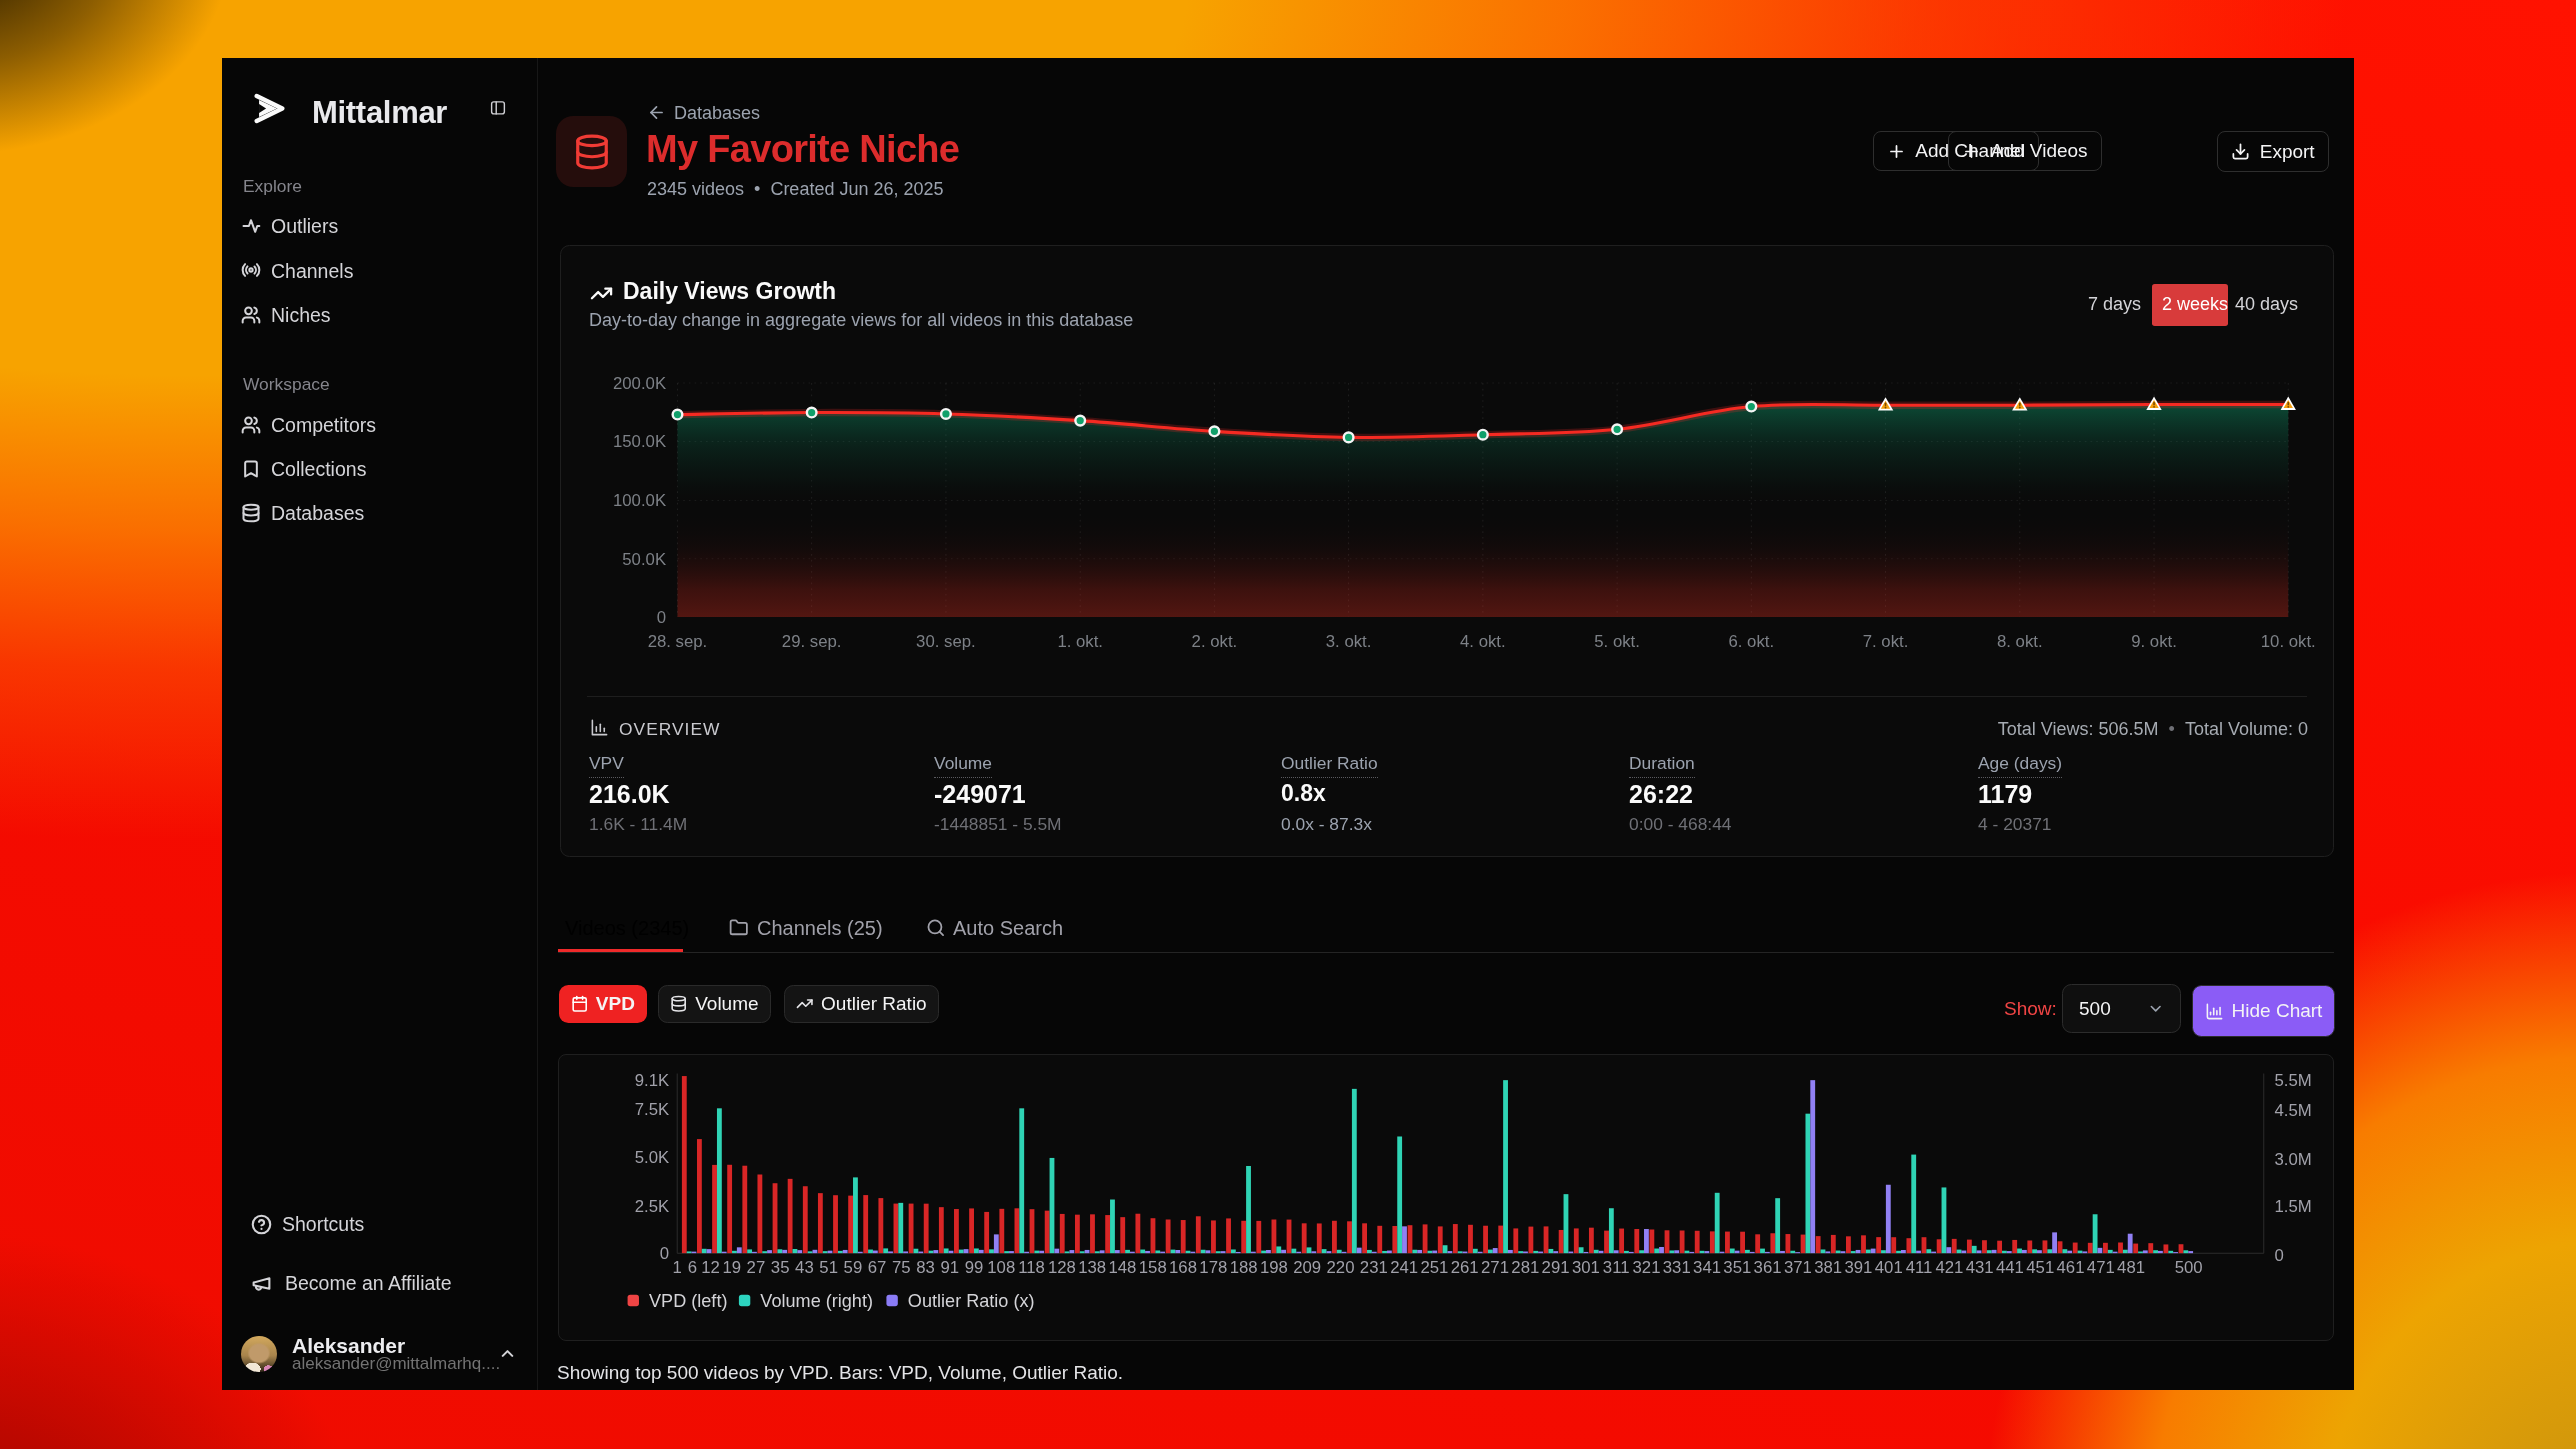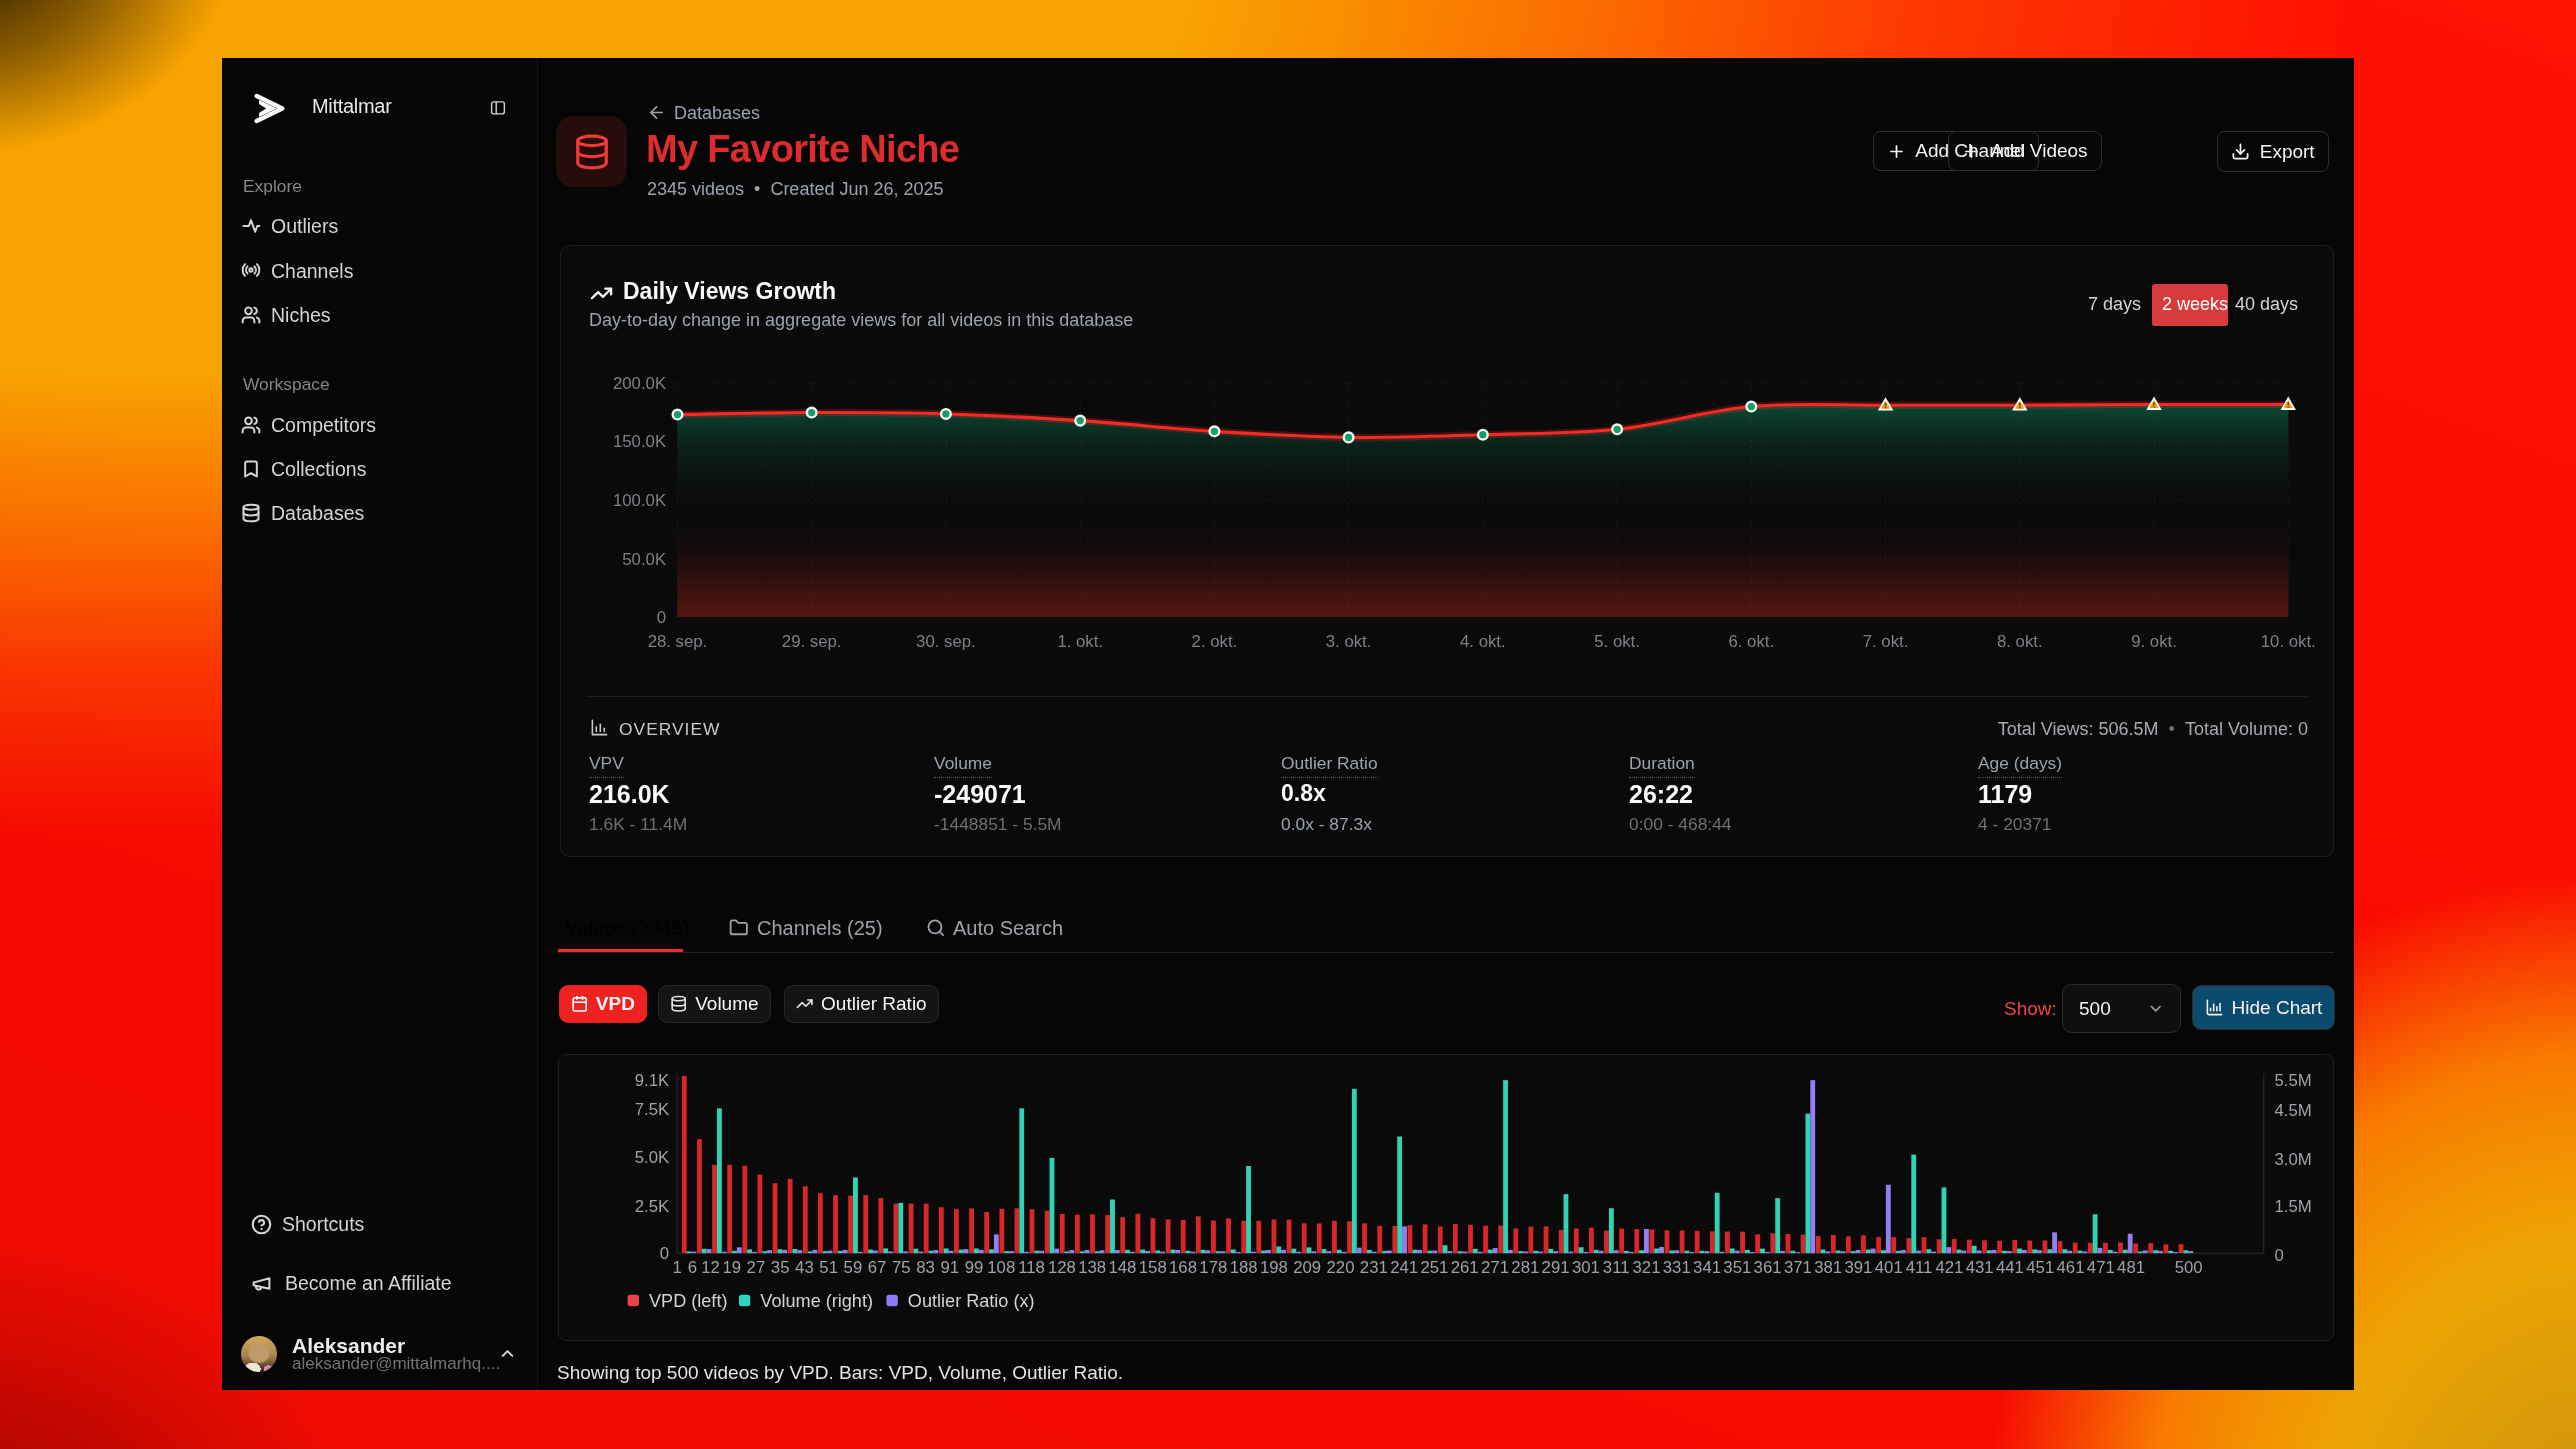--- a/index.html
+++ b/index.html
@@ -22,21 +22,21 @@
 <div id="win"></div>
 <div class="abs" style="left:537px;top:58px;width:1px;height:1332px;background:#171717"></div>
 
 <div class="abs ic" style="left:254px;top:93px">
     <svg width="31" height="31" viewBox="0 0 46 46" fill="none">
 <path d="M4 4.5 L42 23 L4 41.5" stroke="#fafafa" stroke-width="6.5" stroke-linecap="round" stroke-linejoin="round" fill="none"></path>
 <path d="M7.5 10.5 L34 23 L7.5 35.5 Z" fill="#fafafa"></path>
 <path d="M7.5 16.5 L18 23 L7.5 29.5 Z" fill="#060606"></path>
 </svg>
   </div>
-<div class="txt" style="left:312px;top:95px;font-size:20px;font-weight:normal;color:#e9e9ec;letter-spacing:-0.3px">Mittalmar</div>
+<div class="txt" style="left:312px;top:95px;font-size:31px;font-weight:bold;color:#e9e9ec;letter-spacing:-0.3px">Mittalmar</div>
 <div class="abs ic" style="left:489px;top:99px">
     <svg width="18" height="17" viewBox="0 0 24 24" fill="none" stroke="#cfcfd4" stroke-width="2.0" stroke-linecap="round" stroke-linejoin="round">
       <rect x="3" y="4" width="18" height="17" rx="3"></rect>
       <path d="M9.5 4v17"></path>
     </svg>
   </div>
 
 <div class="txt" style="left:243px;top:176px;font-size:17.4px;color:#85858c">Explore</div>
 <div class="abs ic" style="left:241px;top:216px">
     <svg width="20" height="20" viewBox="0 0 24 24" fill="none" stroke="#d4d4d8" stroke-width="2.4" stroke-linecap="round" stroke-linejoin="round">
@@ -317,21 +317,21 @@
     </svg>
     <span>Outlier Ratio</span>
   </div>
 <div class="txt" style="left:2004px;top:998px;font-size:19px;color:#ef4444">Show:</div>
 <div class="btn" style="left:2062px;top:984px;width:119px;height:49px;background:#0f0f0f;border-color:#2c2c2c;border-radius:9.4px;justify-content:space-between;padding:0 16px">
 <span>500</span>
     <svg width="17.4" height="17.4" viewBox="0 0 24 24" fill="none" stroke="#9ca3af" stroke-width="2.2" stroke-linecap="round" stroke-linejoin="round">
       <path d="M6 9l6 6 6-6"></path>
     </svg>
   </div>
-<div class="btn" style="left:2192px;top:985px;width:143px;height:45px;background:#0c4a6e;border-color:#2c2c2c;border-radius:9.4px;gap:8px">
+<div class="btn" style="left:2192px;top:985px;width:143px;height:52px;background:#8b5cf6;border-color:#2c2c2c;border-radius:9.4px;gap:8px">
     <svg width="19" height="19" viewBox="0 0 24 24" fill="none" stroke="#f4f4f5" stroke-width="2.0" stroke-linecap="round" stroke-linejoin="round">
       <path d="M3 3v16a2 2 0 0 0 2 2h16"></path>
       <path d="M7 16v-3"></path>
       <path d="M11 16v-8"></path>
       <path d="M15 16v-5"></path>
       <path d="M19 16v-9"></path>
     </svg>
     <span>Hide Chart</span>
   </div>
 

